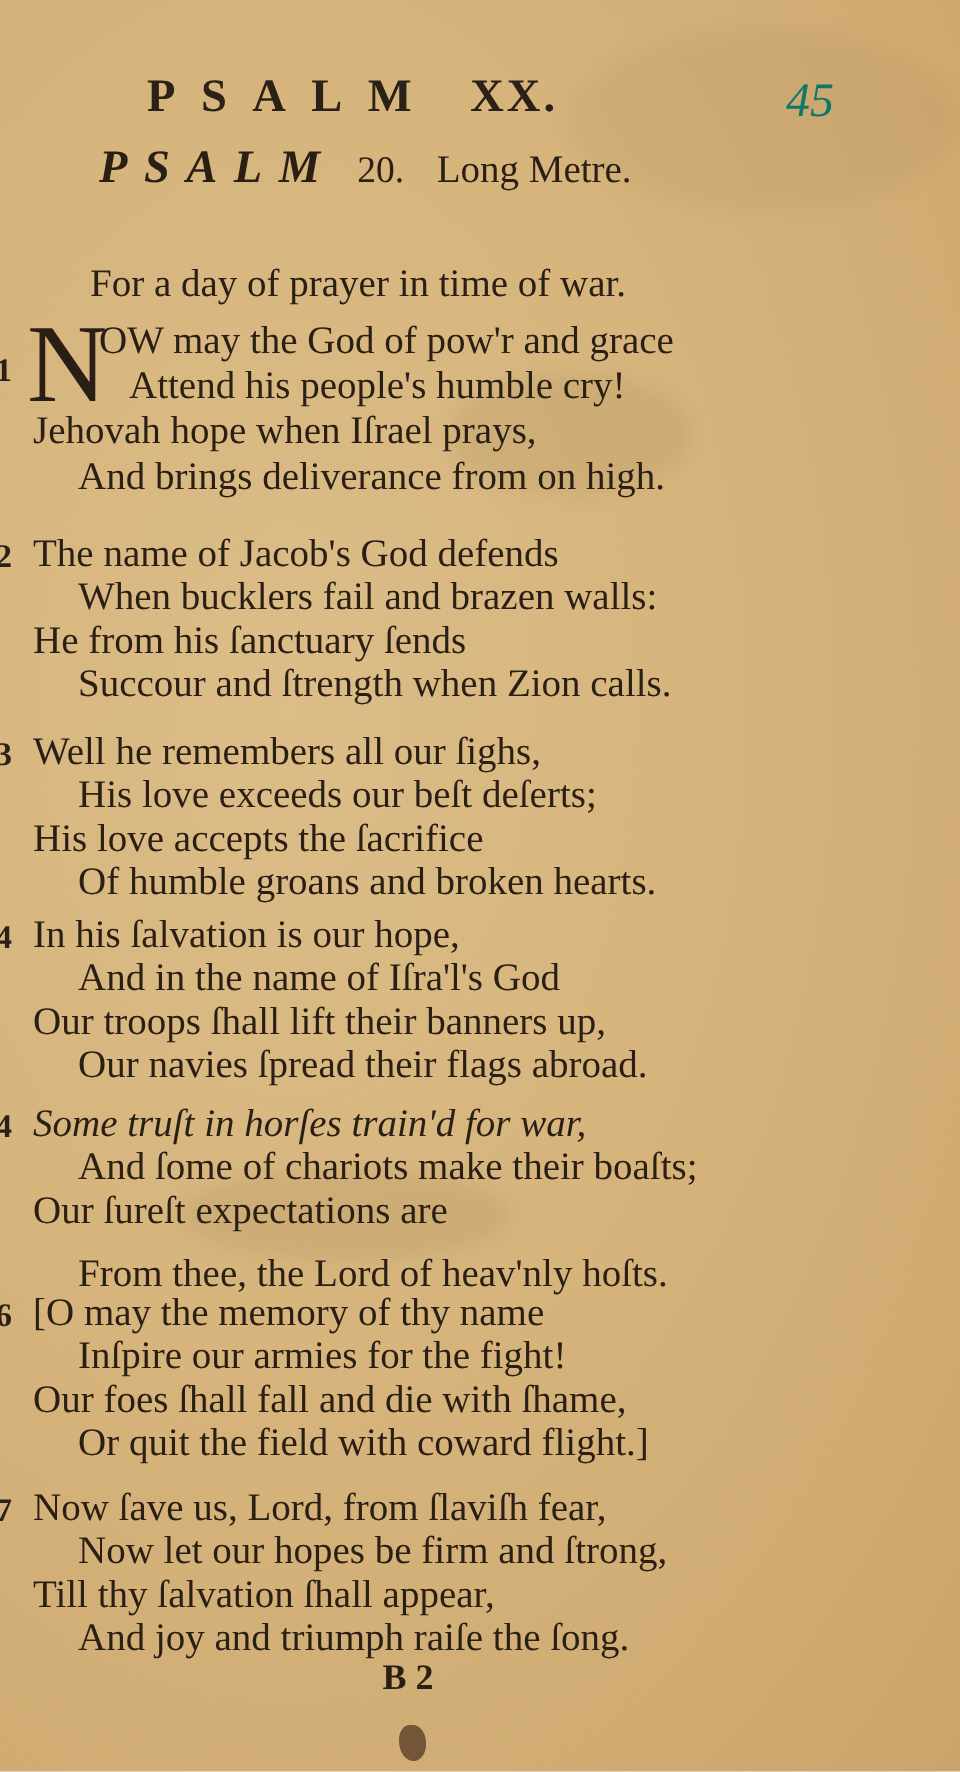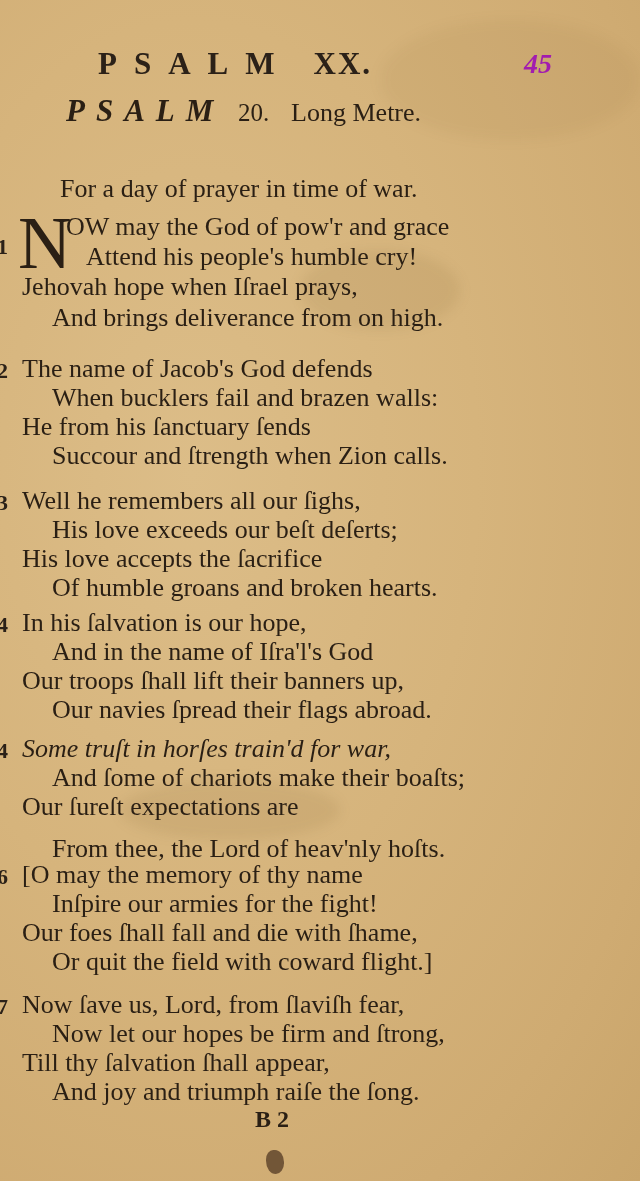--- a/index.html
+++ b/index.html
@@ -35,24 +35,24 @@
       color: #2b2118;
     }
     .running-head .num {
       letter-spacing: 2px;
       margin-left: 22px;
     }
     .page-number {
       position: absolute;
       top: 48px;
       left: 524px;
-      font-size: 28px;
+      font-size: 32px;
       font-style: italic;
-      font-weight: bold;
-      color: #a21caf;
+      font-weight: normal;
+      color: #0f766e;
     }
     .psalm-title {
       position: absolute;
       top: 93px;
       left: 66px;
       font-size: 31px;
       white-space: nowrap;
     }
     .psalm-title .label {
       font-style: italic;

